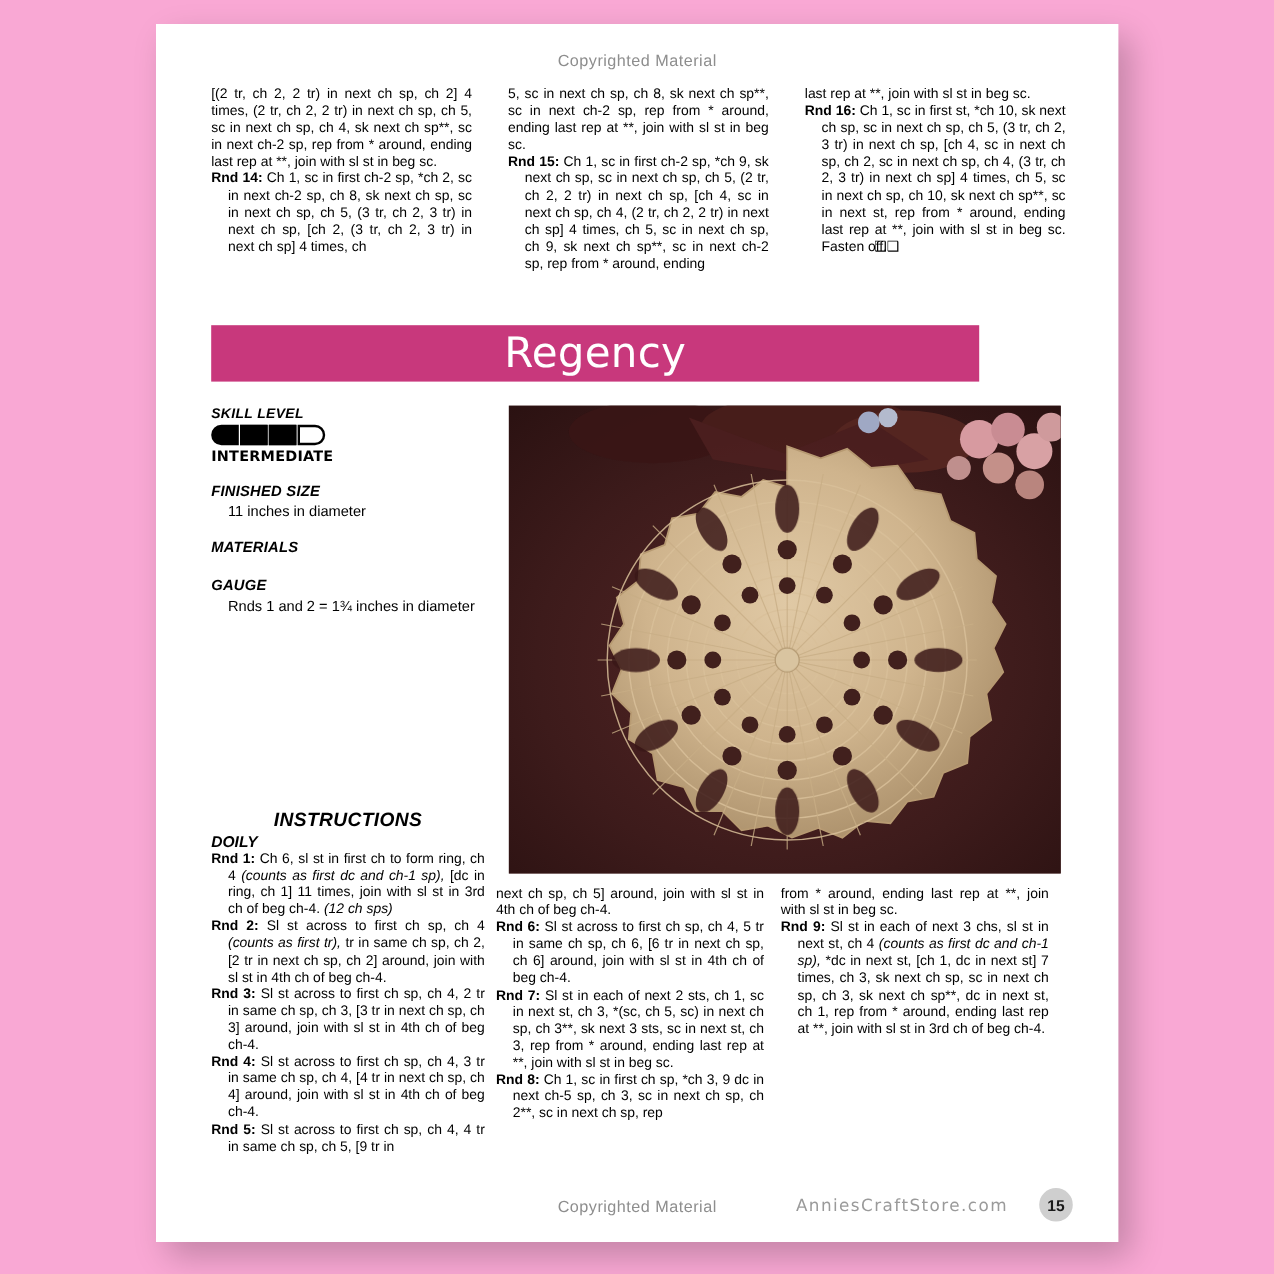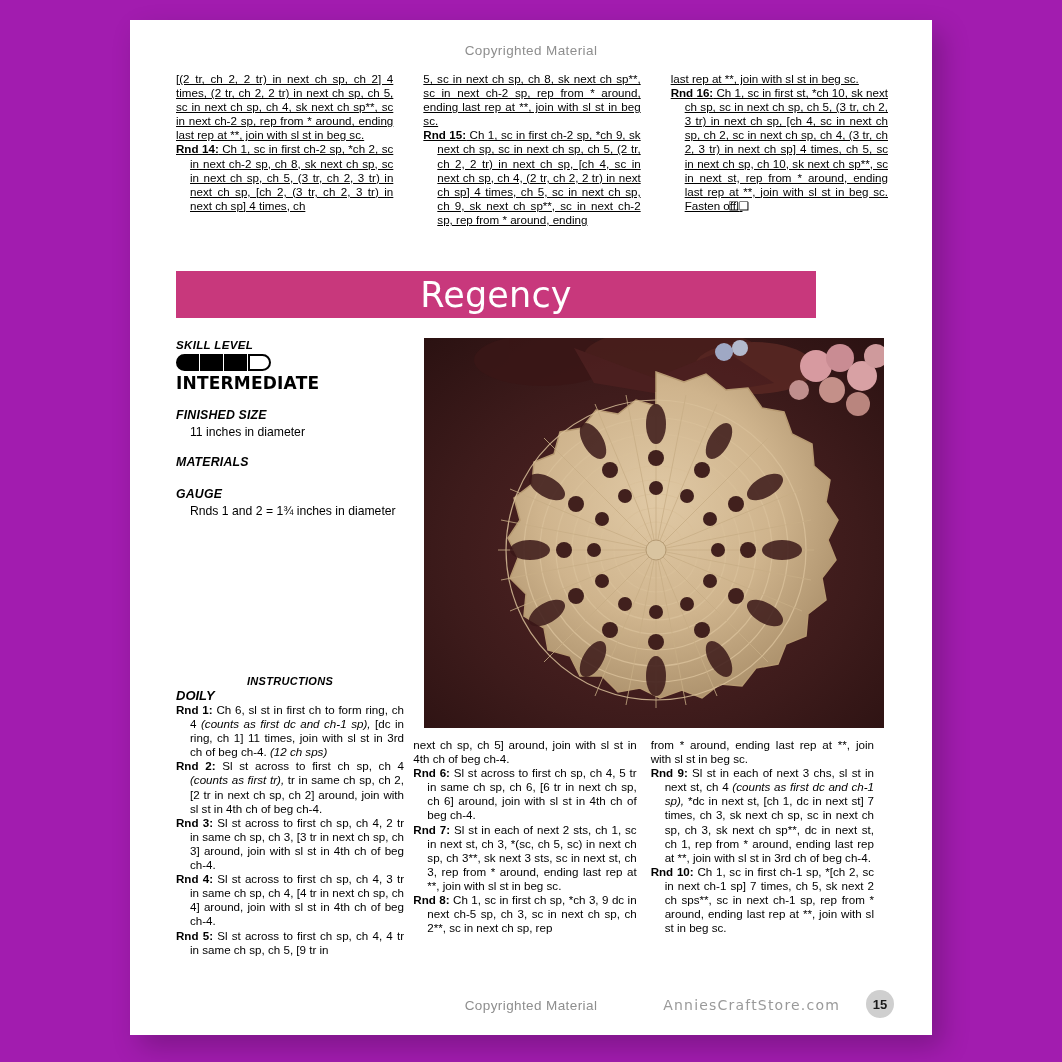--- a/index.html
+++ b/index.html
@@ -2,37 +2,37 @@
 <html><head>
 <meta charset="utf-8">
 <style>
   html,body{margin:0;padding:0;}
   body{
     width:1062px;height:1062px;
     background:#f2f2f2;
     font-family:"Liberation Sans", sans-serif;
     overflow:hidden;
   }
-  .stage{position:relative;width:1062px;height:1062px;background:#a21caf;}
+  .stage{position:relative;width:1062px;height:1062px;background:#f9a8d4;}
 
   
   .page{
     position:absolute;left:130px;top:20px;width:802px;height:1015px;
     background:#ffffff;
     box-shadow:10px 12px 26px rgba(0,0,0,.22);
   }
 
   .hdr-copyright{
     position:absolute;top:23px;left:0;width:100%;
     text-align:center;font-size:13.5px;color:#8e8e8e;
     letter-spacing:.4px;font-family:"Liberation Sans",sans-serif;
   }
 
   
-  .topcols{position:absolute;top:52px;left:46px;width:712px;display:flex;gap:16px;text-decoration:underline;}
+  .topcols{position:absolute;top:52px;left:46px;width:712px;display:flex;gap:16px;}
   .col{width:228px;margin-right:14px;}
   .col:last-child{margin-right:0;}
   .col.mid{width:228px;}
   .col.right{width:228px;}
 
   p.pat{
     margin:0 0 0 0;
     font-size:11.6px;line-height:14.1px;
     color:#000;text-align:justify;
     font-family:"Liberation Sans",sans-serif;
@@ -62,32 +62,32 @@
   }
   .sec-body{font-size:12.2px;line-height:14.6px;margin:0;padding-left:14px;}
   .sec-gap{height:15px;}
 
   .skill-label{font-size:11.6px;font-weight:bold;font-style:italic;letter-spacing:.3px;}
   .skill-bar{display:flex;margin:3px 0 2px 0;}
   .sk{width:23px;height:17px;border:2px solid #000;margin-right:1px;box-sizing:border-box;}
   .sk.filled{background:#000;}
   .sk.first{border-top-left-radius:9px;border-bottom-left-radius:9px;}
   .sk.last{border-top-right-radius:9px;border-bottom-right-radius:9px;background:#fff;}
-  .skill-word{font-size:17px;font-weight:bold;letter-spacing:.2px;margin-top:1px;
+  .skill-word{font-size:12px;font-weight:bold;letter-spacing:.2px;margin-top:1px;
     font-family:"DejaVu Sans",sans-serif;}
 
   ul.mat{list-style:none;margin:0;padding:0 0 0 14px;font-size:12.2px;line-height:14.6px;}
   ul.mat li{position:relative;padding-left:17px;margin-bottom:0;}
   ul.mat li .bx{
     position:absolute;left:0;top:3px;width:8px;height:8px;
     border:1.4px solid #000;box-sizing:border-box;
   }
 
   .instr-head{
-    text-align:center;font-size:11px;font-weight:bold;font-style:italic;
+    text-align:center;font-size:16px;font-weight:bold;font-style:italic;
     letter-spacing:.3px;margin:0 0 1px 0;
   }
   .doily-head{font-size:13px;font-weight:bold;font-style:italic;margin:0 0 0 0;}
 
   
   .photo{
     position:absolute;left:294px;top:318px;width:460px;height:390px;
     overflow:hidden;background:#3a1a1a;
   }
   .photo svg{display:block;}
@@ -319,21 +319,20 @@
       <div class="bcol">
         <p class="pat cont">next ch sp, ch 5] around, join with sl st in 4th ch of beg ch-4.</p>
         <p class="pat"><b>Rnd 6:</b><span> Sl st across to first ch sp, ch 4, 5 tr in same ch sp, ch 6, [6 tr in next ch sp, ch 6] around, join with sl st in 4th ch of beg ch-4.</span></p>
         <p class="pat"><b>Rnd 7:</b><span> Sl st in each of next 2 sts, ch 1, sc in next st, ch 3, *(sc, ch 5, sc) in next ch sp, ch 3**, sk next 3 sts, sc in next st, ch 3, rep from * around, ending last rep at **, join with sl st in beg sc.</span></p>
         <p class="pat"><b>Rnd 8:</b><span> Ch 1, sc in first ch sp, *ch 3, 9 dc in next ch-5 sp, ch 3, sc in next ch sp, ch 2**, sc in next ch sp, rep</span></p>
       </div>
 
       <div class="bcol">
         <p class="pat cont">from * around, ending last rep at **, join with sl st in beg sc.</p>
         <p class="pat"><b>Rnd 9:</b><span> Sl st in each of next 3 chs, sl st in next st, ch 4 </span><i>(counts as first dc and ch-1 sp),</i><span> *dc in next st, [ch 1, dc in next st] 7 times, ch 3, sk next ch sp, sc in next ch sp, ch 3, sk next ch sp**, dc in next st, ch 1, rep from * around, ending last rep at **, join with sl st in 3rd ch of beg ch-4.</span></p>
-        <p class="pat"><b>Rnd 10:</b><span> Ch 1, sc in first ch-1 sp, *[ch 2, sc in next ch-1 sp] 7 times, ch 5, sk next 2 ch sps**, sc in next ch-1 sp, rep from * around, ending last rep at **, join with sl st in beg sc.</span></p>
       </div>
     </div>
 
     <div class="foot-copy">Copyrighted Material</div>
     <div class="foot-site">AnniesCraftStore.com</div>
     <div class="foot-page">15</div>
 
   </div>
 </div>
 

